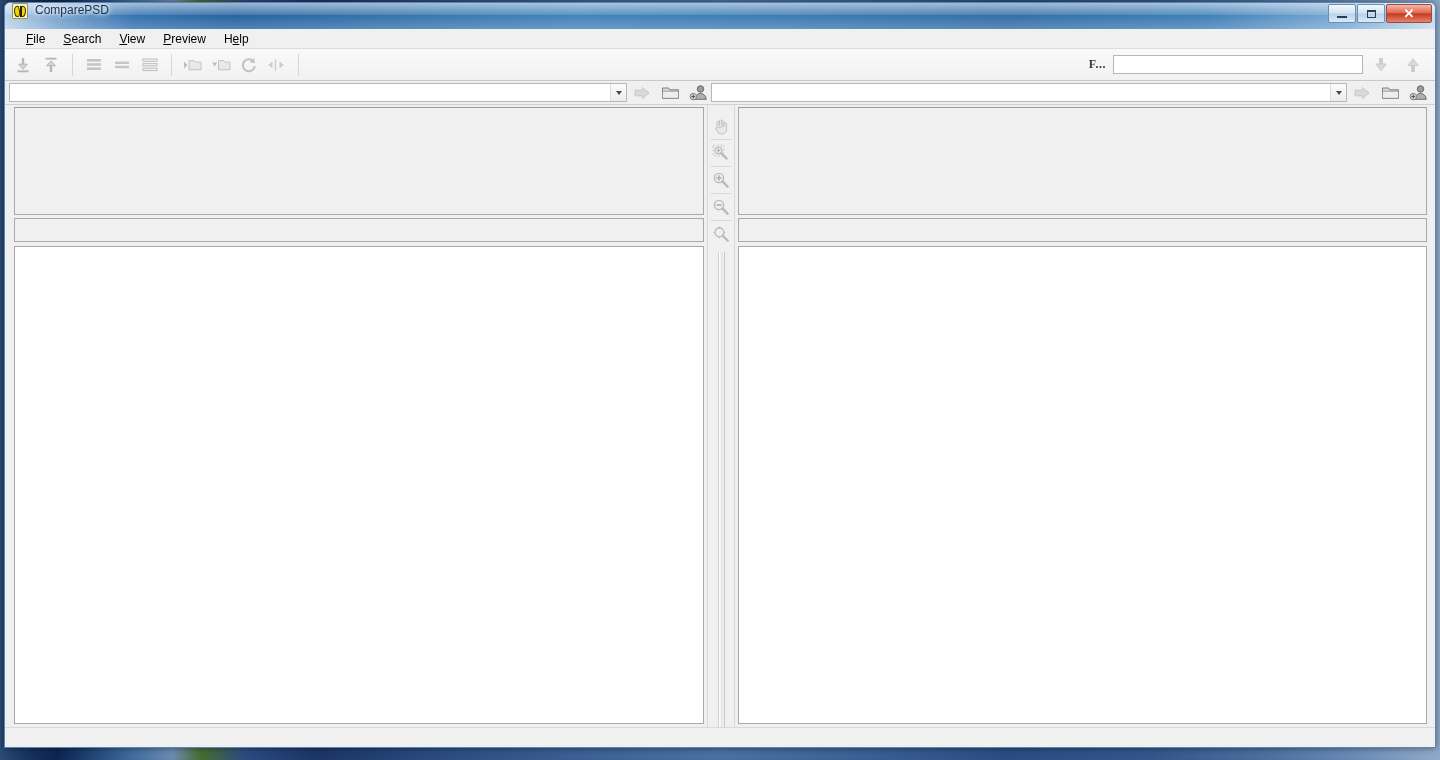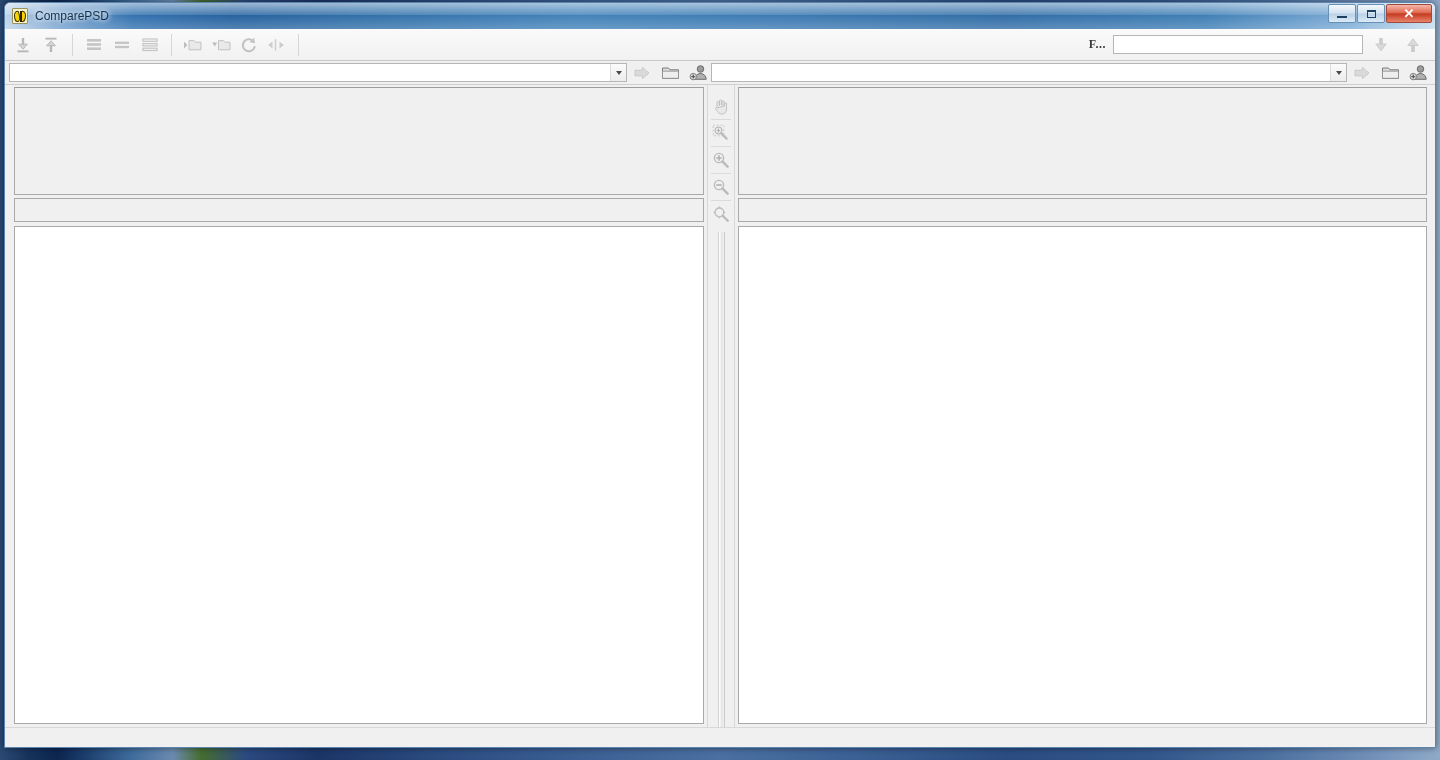--- a/index.html
+++ b/index.html
@@ -51,21 +51,20 @@
         rgba(255,255,255,.55) 0%,
         rgba(255,255,255,.16) 46%,
         rgba(255,255,255,.03) 48%,
         rgba(255,255,255,.22) 100%),
       linear-gradient(90deg,
         #bcd3e8 0%, #6e9ccb 4%, #2f6fae 9%, #225f9d 16%,
         #2e6ea8 26%, #3f80b8 40%, #3877b0 55%, #2d6aa4 70%,
         #3b7cb4 84%, #79a9d4 94%, #c5dcee 100%);
     border-radius: 5px 5px 0 0;
     display: flex;
-    align-items: center;
     padding-left: 7px;
   }
   #app-icon {
     width: 16px; height: 16px;
     position: relative;
     flex: 0 0 16px;
     background: #f6f3c8;
     border: 1px solid #9a9060;
     border-radius: 1px;
     overflow: hidden;
@@ -347,20 +346,37 @@
       </div>
       <div class="winbtn">
         <span class="max-glyph"></span>
       </div>
       <div class="winbtn close">
         <span>✕</span>
       </div>
     </div>
   </div>
 
+  <div id="menubar">
+    <div class="menu-item">
+      <u>F</u><span>ile</span>
+    </div>
+    <div class="menu-item">
+      <u>S</u><span>earch</span>
+    </div>
+    <div class="menu-item">
+      <u>V</u><span>iew</span>
+    </div>
+    <div class="menu-item">
+      <u>P</u><span>review</span>
+    </div>
+    <div class="menu-item">
+      <span>H</span><u>e</u><span>lp</span>
+    </div>
+  </div>
 
   <div id="toolbar">
 
     <div class="tb-group">
       <div class="tb-btn">
         <svg width="18" height="18" viewBox="0 0 18 18">
           <path d="M9 2v7" stroke="#2b2b2b" stroke-width="2.4" fill="none"></path>
           <path d="M4.6 8.2 9 13.2l4.4-5z" fill="#8c8c8c" stroke="#2b2b2b" stroke-width="1"></path>
           <rect x="3.5" y="14.4" width="11" height="1.9" fill="#2b2b2b"></rect>
         </svg>

